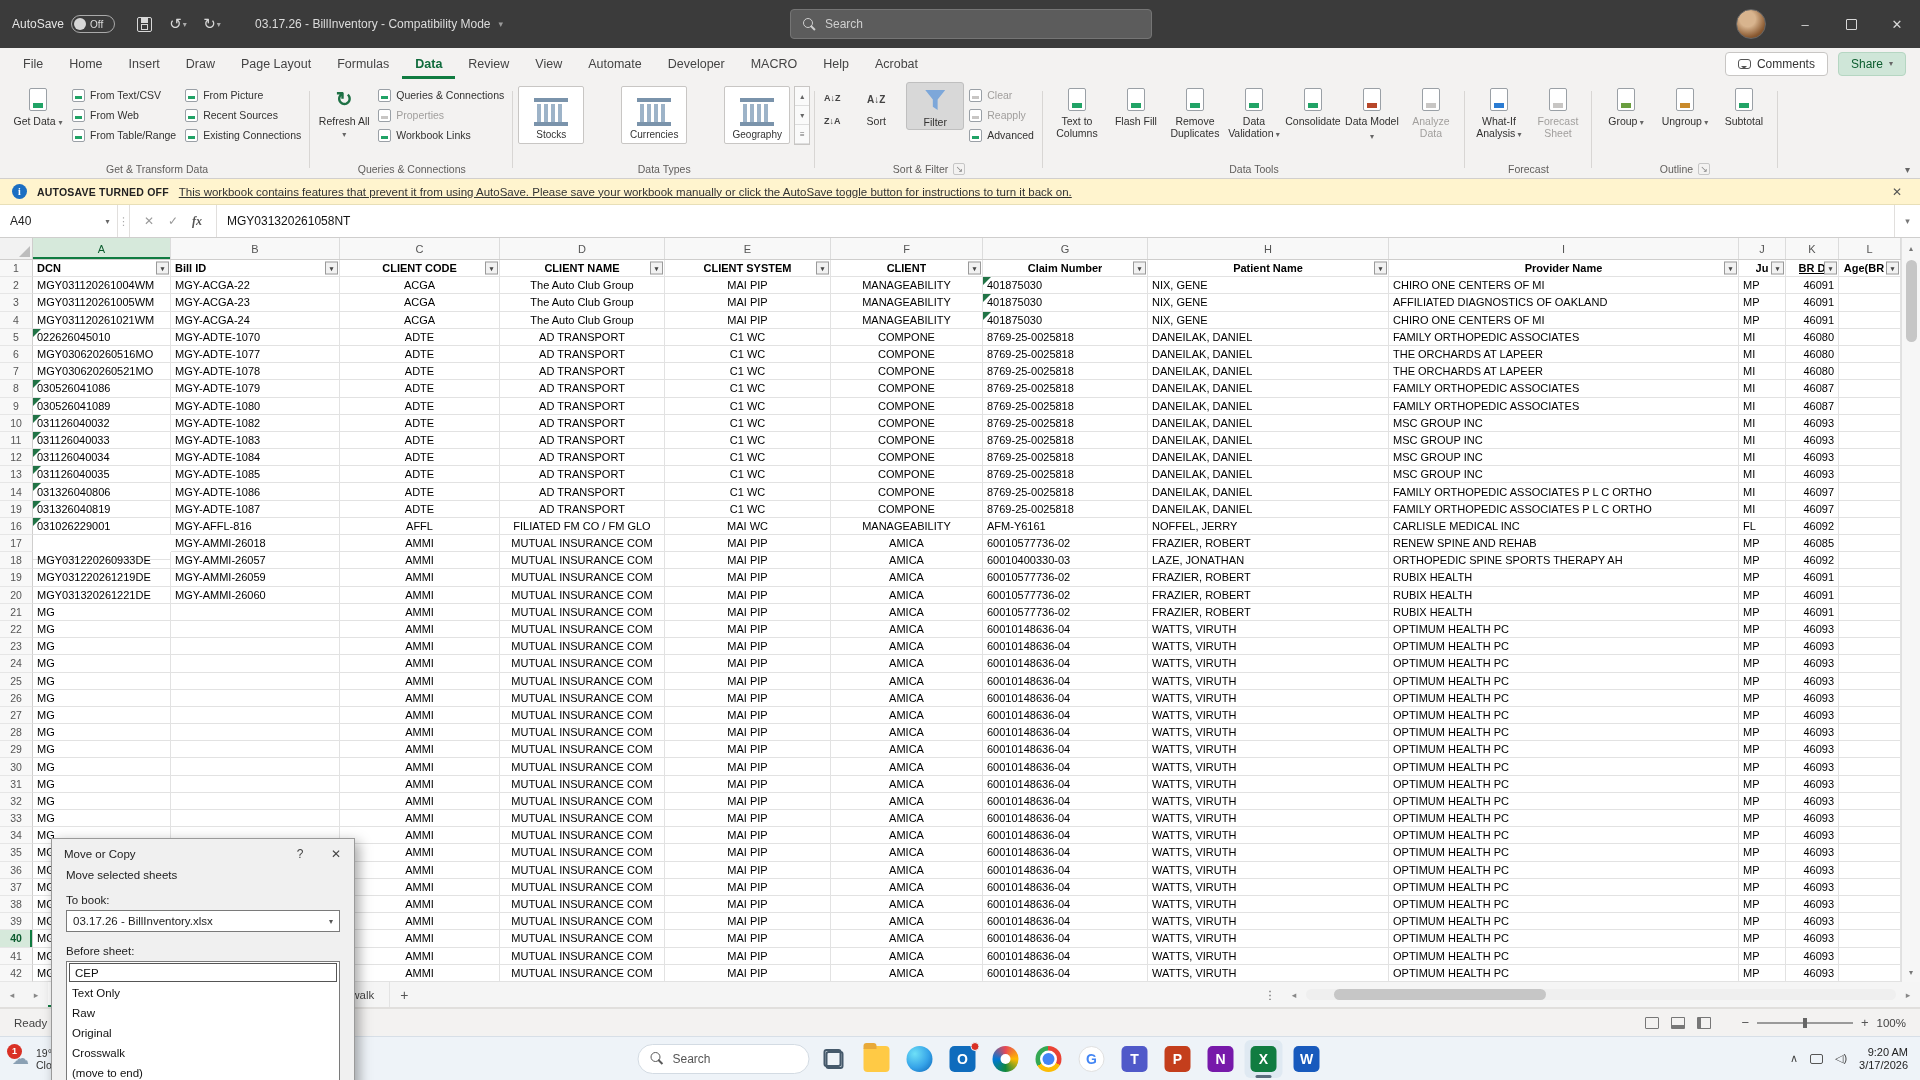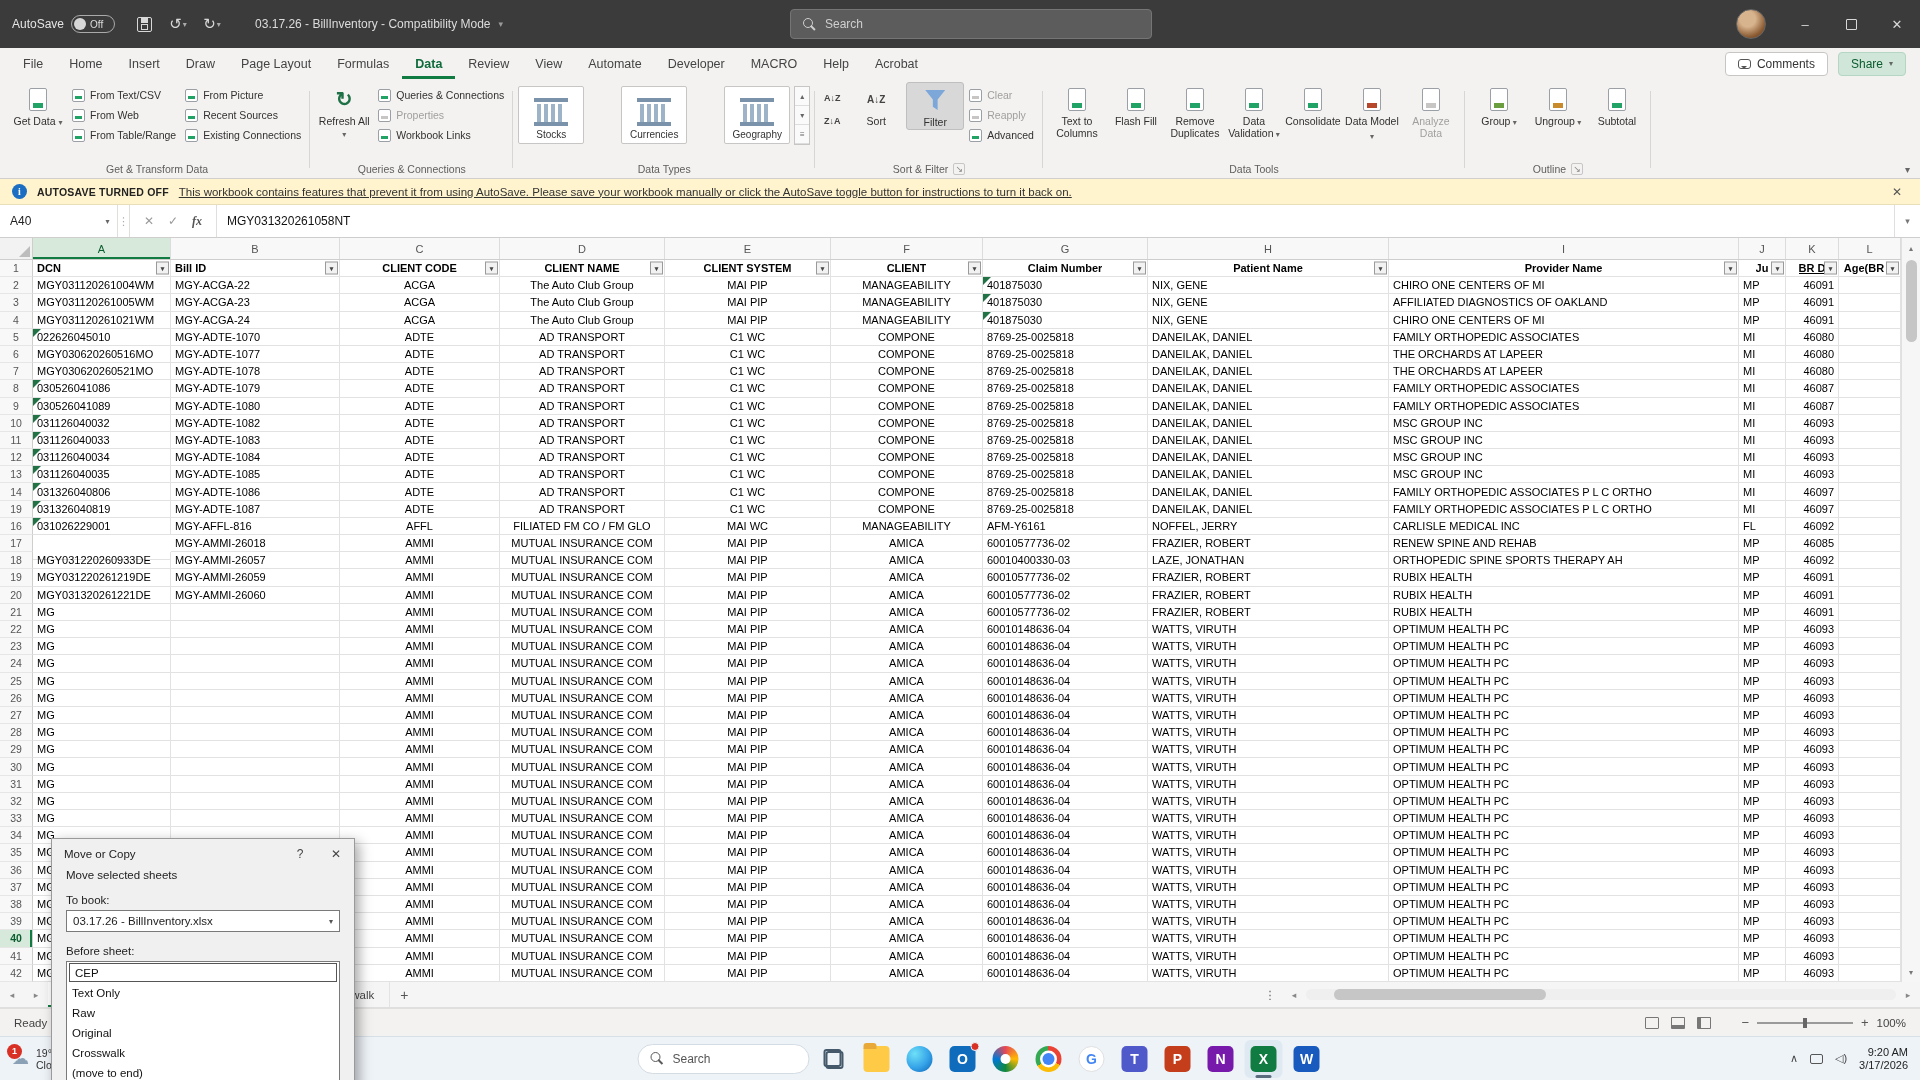--- a/index.html
+++ b/index.html
@@ -420,20 +420,35 @@
           <div class="bigbtn disabled">
             <div class="bicon bi-analyze-data"></div>
             <div class="biglabel">Analyze Data</div>
           </div>
         </div>
       <div class="rgl">
           <span>Data Tools</span>
         </div>
     </div>
 
+    <div class="rgroup">
+      <div class="rgc">
+          <div class="bigbtn">
+            <div class="bicon bi-what-if-analysis"></div>
+            <div class="biglabel">What-If Analysis<span class="dd"> ▾</span></div>
+          </div>
+          <div class="bigbtn disabled">
+            <div class="bicon bi-forecast-sheet"></div>
+            <div class="biglabel">Forecast Sheet</div>
+          </div>
+        </div>
+      <div class="rgl">
+          <span>Forecast</span>
+        </div>
+    </div>
 
     <div class="rgroup">
       <div class="rgc">
           <div class="bigbtn">
             <div class="bicon bi-group"></div>
             <div class="biglabel">Group<span class="dd"> ▾</span></div>
           </div>
           <div class="bigbtn">
             <div class="bicon bi-ungroup"></div>
             <div class="biglabel">Ungroup<span class="dd"> ▾</span></div>

